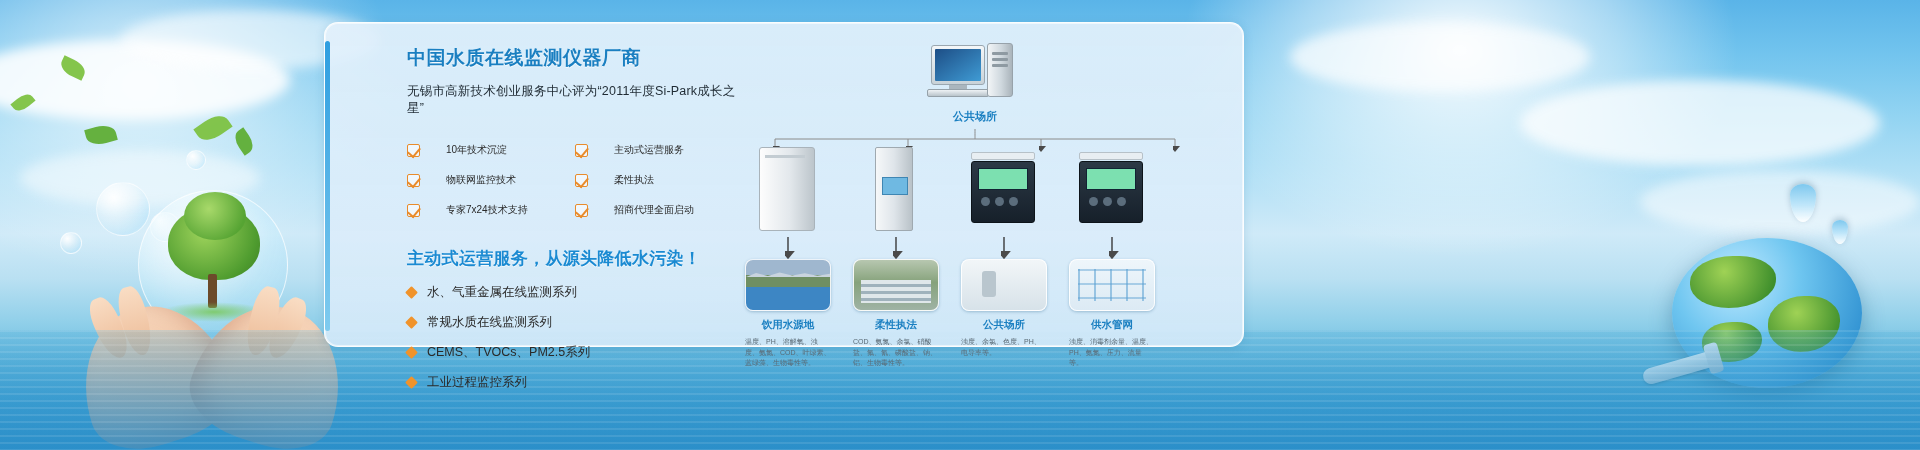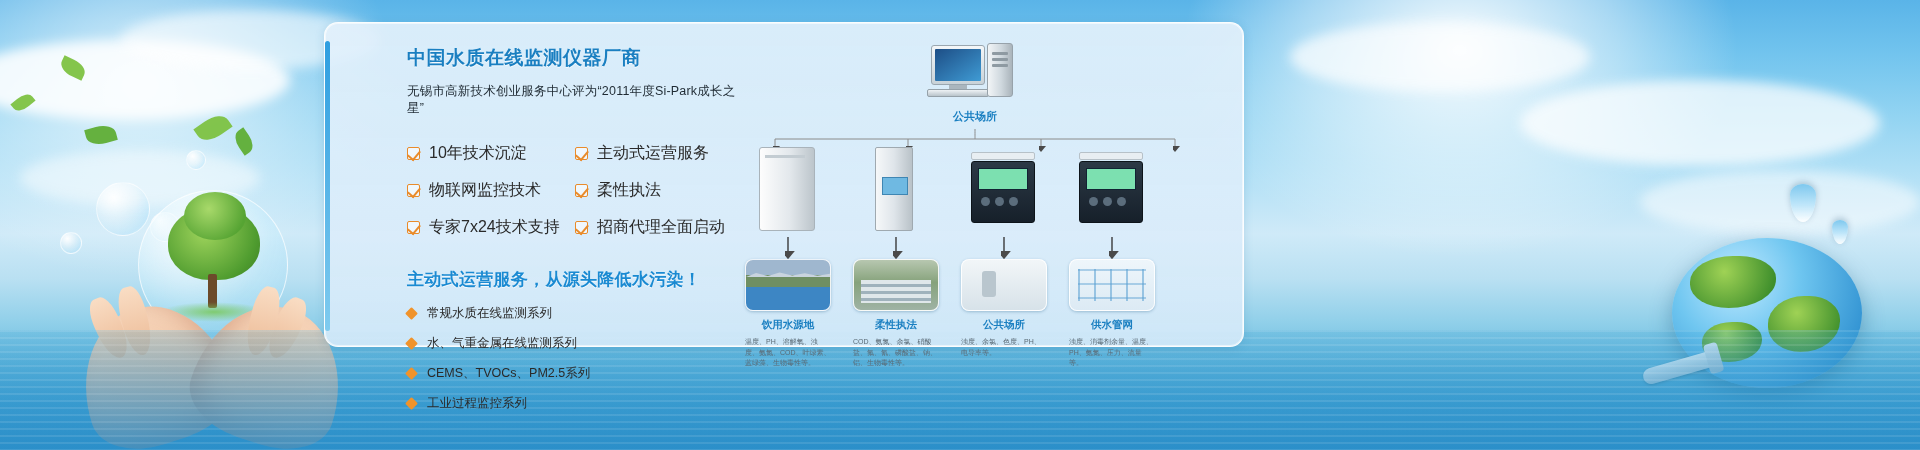--- a/index.html
+++ b/index.html
@@ -98,21 +98,21 @@
   }
 
   .left-col{ position:absolute; left:82px; top:22px; width:340px; }
   h1.title{
     font-size:19px; color:#1a7fc1; font-weight:700; letter-spacing:.5px;
     text-shadow:0 1px 0 rgba(255,255,255,.7);
   }
   .subtitle{ margin-top:12px; font-size:12.5px; color:#1f2a33; font-weight:400; letter-spacing:.2px; }
 
   .check-grid{ margin-top:26px; display:grid; grid-template-columns:168px 160px; row-gap:16px; }
-  .check-item{ display:flex; align-items:center; gap:9px; font-size:16px; color:#2a2a2a; }
+  .check-item{ display:flex; align-items:center; gap:26px; font-size:10px; color:#2a2a2a; }
   .chk{ width:13px; height:13px; flex:0 0 13px; border:1.6px solid #e98b2a; border-radius:2px; position:relative;
         background:rgba(255,255,255,.6); }
   .chk::after{ content:""; position:absolute; left:2px; top:0px; width:6px; height:10px;
         border-right:2px solid #e98b2a; border-bottom:2px solid #e98b2a; transform:rotate(40deg); }
 
   h2.subhead{
     margin-top:30px; font-size:17px; font-weight:700; color:#1a8ad2; letter-spacing:.3px;
     text-shadow:0 1px 0 rgba(255,255,255,.7);
   }
   .bullets{ margin-top:14px; display:flex; flex-direction:column; gap:13px; }
@@ -250,25 +250,25 @@
         <span class="chk"></span>
         <span>招商代理全面启动</span>
       </div>
     </div>
 
     <h2 class="subhead">主动式运营服务，从源头降低水污染！</h2>
 
     <div class="bullets">
       <div class="bullet">
         <span class="dia"></span>
-        <span>常规水质在线监测系列</span>
+        <span>水、气重金属在线监测系列</span>
       </div>
       <div class="bullet">
         <span class="dia"></span>
-        <span>水、气重金属在线监测系列</span>
+        <span>常规水质在线监测系列</span>
       </div>
       <div class="bullet">
         <span class="dia"></span>
         <span>CEMS、TVOCs、PM2.5系列</span>
       </div>
       <div class="bullet">
         <span class="dia"></span>
         <span>工业过程监控系列</span>
       </div>
     </div>

